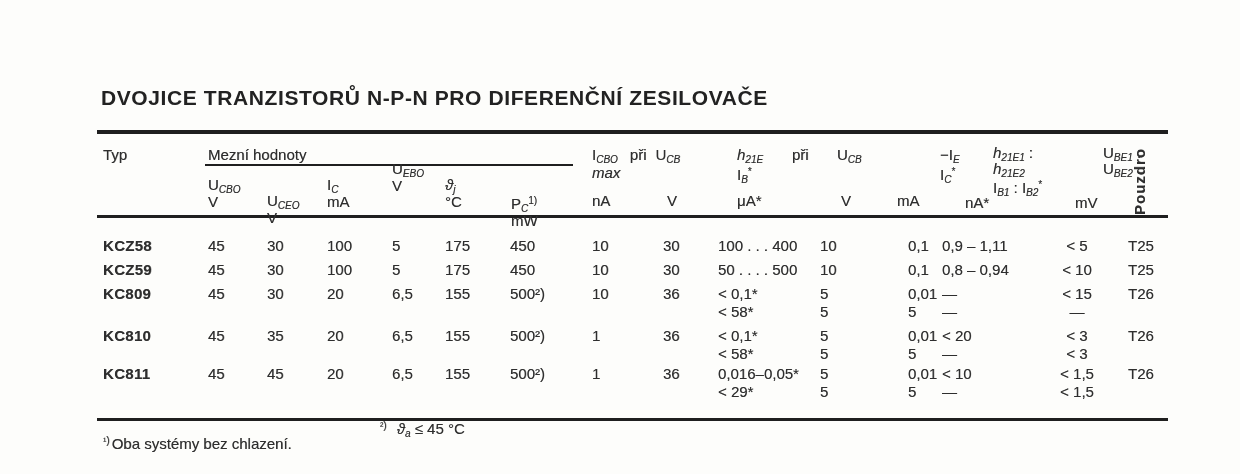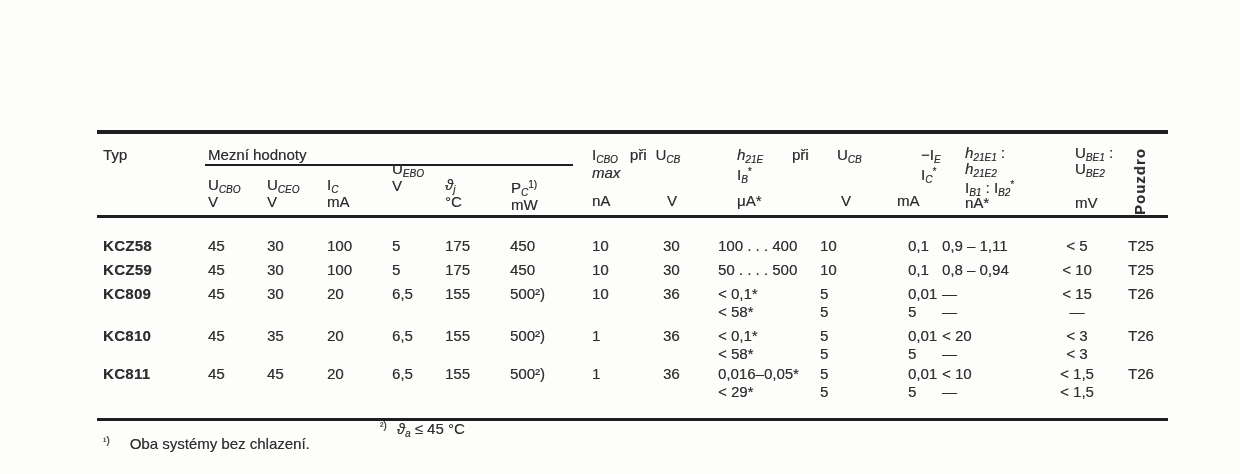--- a/index.html
+++ b/index.html
@@ -4,21 +4,21 @@
 <style>
   html,body{margin:0;padding:0;background:#ffffff;}
   .page{position:relative;width:1240px;height:474px;background:#fdfdfb;overflow:hidden;
         font-family:"Liberation Sans","DejaVu Sans",sans-serif;}
   .title{position:absolute;left:101px;top:86px;font-size:21px;font-weight:bold;
          letter-spacing:0.6px;color:#222;}
   .rule{position:absolute;background:#1f1f1f;}
   .cell{position:absolute;font-size:15px;line-height:18px;color:#2e2e2e;white-space:pre-line;
         text-shadow:0.3px 0.3px 0 rgba(46,46,46,0.5);}
   .hdr2{line-height:17px;}
-  .lh16{line-height:16px;}
+  .lh16{line-height:16px;margin-left:28px;}
   .typ{font-weight:bold;letter-spacing:0.3px;}
   .ital{font-style:italic;}
   sub{font-size:10px;font-style:italic;line-height:0;vertical-align:-3px;}
   .sup{font-size:10px;vertical-align:5px;}
   .gap1{margin-left:12px;}
   .gap2{margin-left:9px;}
   .vertical{position:absolute;writing-mode:vertical-rl;transform:rotate(180deg);
             font-size:15px;font-weight:bold;color:#2e2e2e;letter-spacing:1px;
             text-shadow:0.3px 0.3px 0 rgba(46,46,46,0.5);}
   
@@ -27,48 +27,49 @@
   .c10{left:820px}.c11{left:908px}.c12{left:942px}
   .c13{left:1048px;width:58px;text-align:center}.c14{left:1128px}
   
   .r0{top:237px}.r1{top:261px}.r2{top:285px}.r3{top:327px}.r4{top:365px}
 </style>
 </head>
 <body>
 
 <div class="page">
 
+  <div class="title">DVOJICE TRANZISTORŮ N-P-N PRO DIFERENČNÍ ZESILOVAČE</div>
 
   <div class="rule" style="left:97px;top:130px;width:1071px;height:4px"></div>
   <div class="rule" style="left:205px;top:164px;width:368px;height:2px"></div>
   <div class="rule" style="left:97px;top:215px;width:1071px;height:3px"></div>
   <div class="rule" style="left:97px;top:418px;width:1071px;height:3px"></div>
 
   <div class="cell" style="left:103px;top:146px">Typ</div>
   <div class="cell" style="left:208px;top:146px">Mezní hodnoty</div>
 
   <div class="cell hdr2" style="left:208px;top:176px"><span>U</span><sub>CBO</sub><br><span>V</span></div>
-  <div class="cell hdr2" style="left:267px;top:176px"><span>U</span><sub>CEO</sub><br><span>V</span></div>
+  <div class="cell hdr2" style="left:267px;top:192px"><span>U</span><sub>CEO</sub><br><span>V</span></div>
   <div class="cell hdr2" style="left:327px;top:176px"><span>I</span><sub>C</sub><br><span>mA</span></div>
   <div class="cell hdr2" style="left:392px;top:160px"><span>U</span><sub>EBO</sub><br><span>V</span></div>
   <div class="cell hdr2" style="left:445px;top:176px"><span class="ital">ϑ</span><sub>j</sub><br><span>°C</span></div>
-  <div class="cell hdr2" style="left:511px;top:176px"><span>P</span><sub>C</sub><span class="sup">1)</span><br><span>mW</span></div>
+  <div class="cell hdr2" style="left:511px;top:192px"><span>P</span><sub>C</sub><span class="sup">1)</span><br><span>mW</span></div>
 
   <div class="cell" style="left:592px;top:146px"><span>I</span><sub>CBO</sub><span class="gap1">při</span><span class="gap2">U</span><sub>CB</sub></div>
   <div class="cell ital" style="left:592px;top:164px">max</div>
   <div class="cell" style="left:592px;top:192px">nA</div>
   <div class="cell" style="left:667px;top:192px">V</div>
 
   <div class="cell hdr2" style="left:737px;top:146px"><span class="ital">h</span><sub>21E</sub><br><span>I</span><sub>B</sub><span class="sup">*</span></div>
   <div class="cell" style="left:792px;top:146px">při</div>
   <div class="cell" style="left:837px;top:146px"><span>U</span><sub>CB</sub></div>
   <div class="cell" style="left:737px;top:192px">μA*</div>
   <div class="cell" style="left:841px;top:192px">V</div>
 
-  <div class="cell hdr2" style="left:921px;top:146px"><span>−I</span><sub>E</sub><br><span>I</span><sub>C</sub><span class="sup">*</span></div>
+  <div class="cell hdr2" style="left:940px;top:146px"><span>−I</span><sub>E</sub><br><span>I</span><sub>C</sub><span class="sup">*</span></div>
   <div class="cell" style="left:897px;top:192px">mA</div>
 
   <div class="cell lh16" style="left:965px;top:145px"><span class="ital">h</span><sub>21E1</sub><span> :</span><br><span class="ital">h</span><sub>21E2</sub><br><span>I</span><sub>B1</sub><span> : I</span><sub>B2</sub><span class="sup">*</span></div>
   <div class="cell" style="left:965px;top:194px">nA*</div>
 
   <div class="cell lh16" style="left:1075px;top:145px"><span>U</span><sub>BE1</sub><span> :</span><br><span>U</span><sub>BE2</sub></div>
   <div class="cell" style="left:1075px;top:194px">mV</div>
 
   <div class="vertical" style="left:1131px;top:139px;height:76px">Pouzdro</div>
 
@@ -170,16 +171,16 @@
 5</div>
     <div class="cell c11 r4">0,01
 5</div>
     <div class="cell c12 r4">&lt; 10
 —</div>
     <div class="cell c13 r4">&lt; 1,5
 &lt; 1,5</div>
     <div class="cell c14 r4">T26</div>
   </div>
 
-  <div class="cell" style="left:103px;top:432px"><span class="sup">¹)</span><span style="margin-left:20px">Oba systémy bez chlazení.</span></div>
+  <div class="cell" style="left:103px;top:432px"><span class="sup">¹)</span><span style="margin-left:2px">Oba systémy bez chlazení.</span></div>
   <div class="cell" style="left:380px;top:417px"><span class="sup">²)</span><span class="ital" style="margin-left:10px">ϑ</span><sub>a</sub><span> ≤ 45 °C</span></div>
 
 </div>
 
 </body></html>

